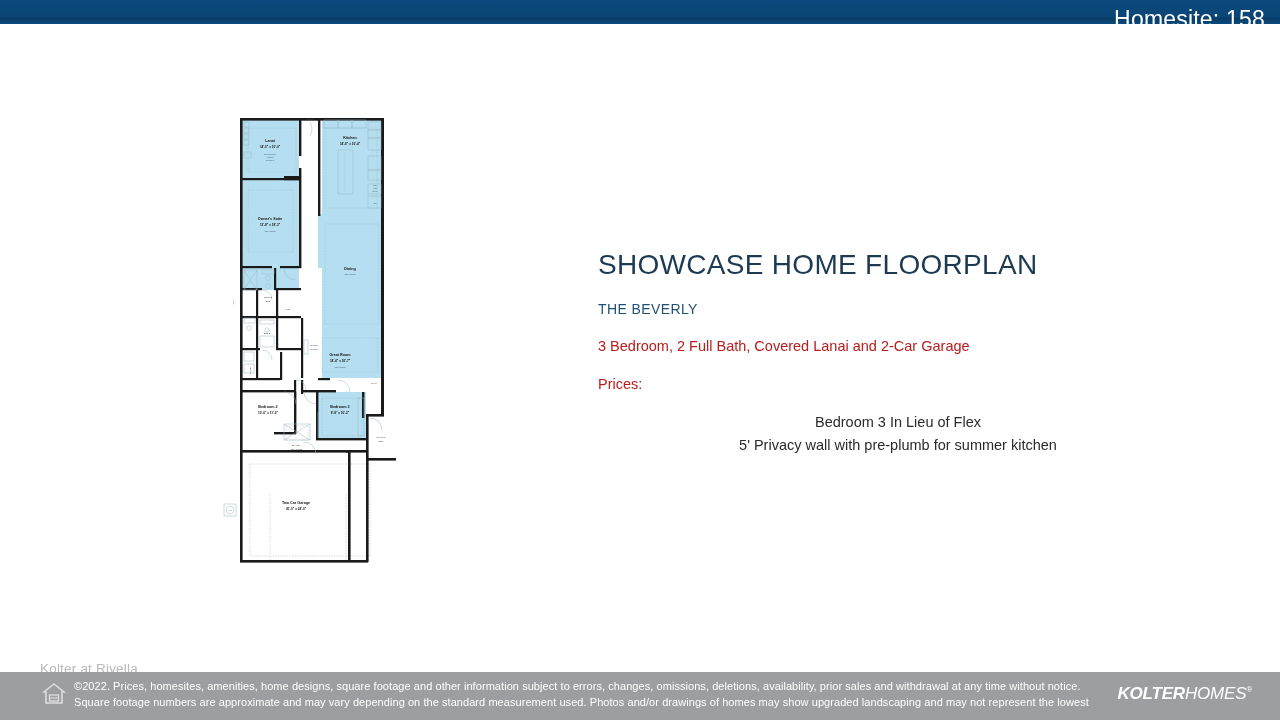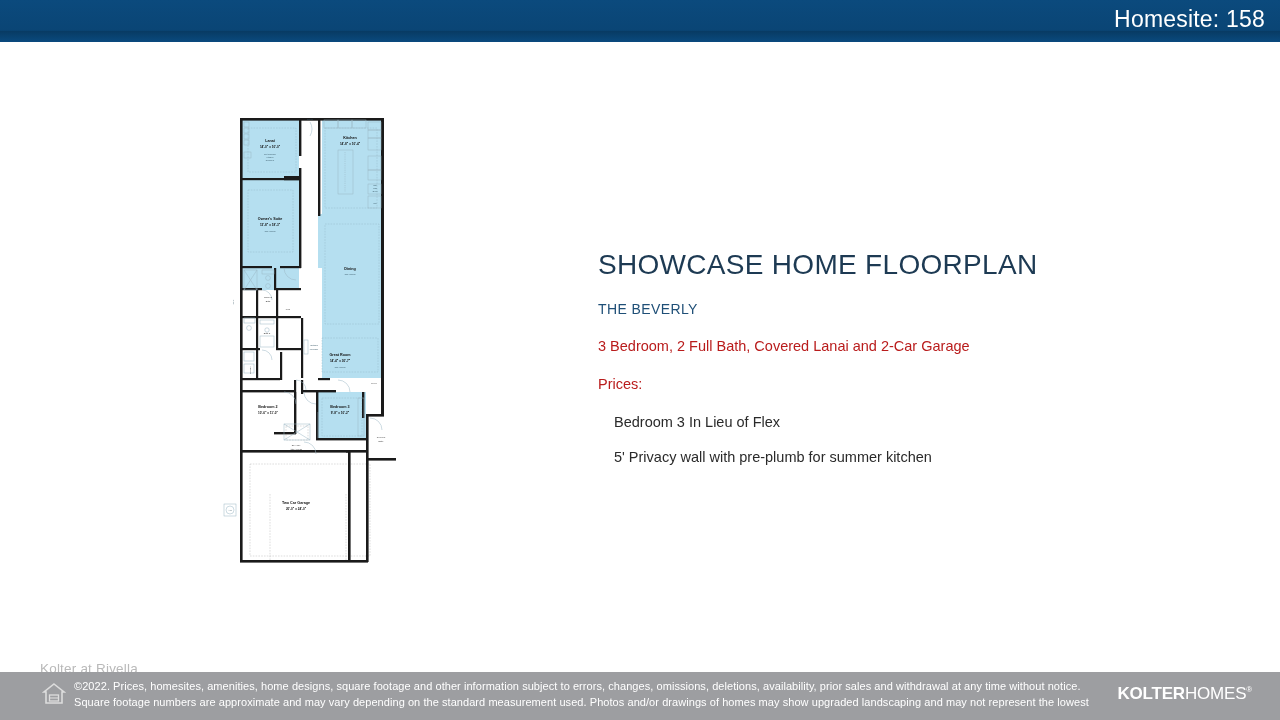--- a/index.html
+++ b/index.html
@@ -13,21 +13,21 @@
     font-family: "Liberation Sans", sans-serif;
     overflow: hidden;
     position: relative;
   }
 
   
   #header-bar {
     position: absolute;
     left: 0; top: 0;
     width: 1280px;
-    height: 42px;
+    height: 24px;
     background: linear-gradient(to bottom, #0b4a7d 0%, #0a4575 72%, #083b64 75%, #0a4a7e 100%);
     box-sizing: border-box;
   }
   #homesite-label {
     position: absolute;
     right: 15px;
     top: 6px;
     color: #ffffff;
     font-size: 23px;
     font-weight: 400;
@@ -61,21 +61,21 @@
     color: #b91c1c;
     margin: 0 0 20px 0;
     line-height: 1.25;
   }
   #options-list {
     font-size: 14.5px;
     color: #2a2a2a;
     line-height: 1.28;
     margin: 0;
   }
-  #options-list div { margin: 16px; }
+  #options-list div { margin: 4px; text-align: center; }
 
   
   #community-label {
     position: absolute;
     left: 40px;
     top: 648px;
     font-size: 13.5px;
     color: #b9b9b9;
     letter-spacing: 0.2px;
     margin-top: 13px;
@@ -109,20 +109,21 @@
   }
   #disclaimer div { white-space: nowrap; }
   #kolter-logo {
     position: absolute;
     right: 28px;
     top: 684px;
     color: #ffffff;
     font-size: 17px;
     letter-spacing: -0.2px;
     white-space: nowrap;
+    font-style: italic;
   }
   #kolter-logo .bold { font-weight: bold; }
   #kolter-logo .light { font-weight: 400; }
   #kolter-logo .tm { font-size: 8px; vertical-align: super; }
 
   
   #floorplan {
     position: absolute;
     left: 218px;
     top: 112px;

